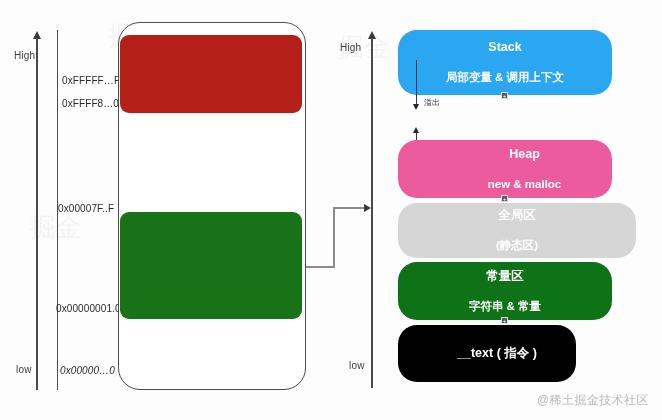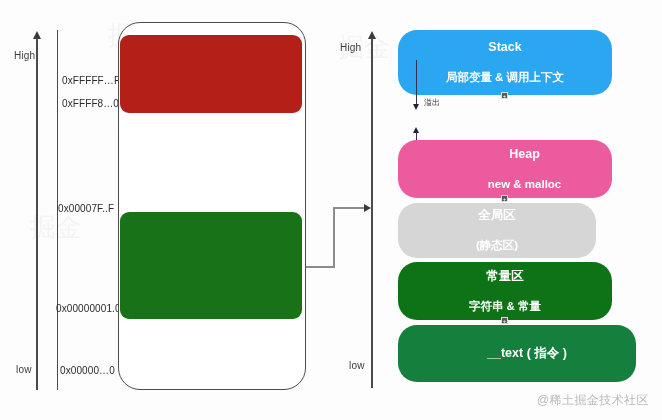--- a/index.html
+++ b/index.html
@@ -177,21 +177,21 @@
 
   <div class="axis-word abs" style="left:14px; top:50px;">High</div>
   <div class="axis-word abs" style="left:16px; top:364px;">low</div>
 
   <div class="ruler-line" style="left:57px; top:30px; height:360px; background:#4a4a4a;"></div>
 
   <div class="addr-label abs" style="left:62px; top:43px;margin-top:32px;">0xFFFFF…F</div>
   <div class="addr-label abs" style="left:62px; top:98px;text-align:center;">0xFFFF8…0</div>
   <div class="addr-label abs" style="left:58px; top:203px;">0x00007F..F</div>
   <div class="addr-label abs" style="left:56px; top:303px;">0x00000001.0</div>
-  <div class="addr-label abs" style="left:60px; top:365px;">0x00000…0</div>
+  <div class="addr-label abs" style="left:60px; top:365px;font-style:italic;">0x00000…0</div>
 
   <div class="phone" style="left:118px; top:22px; width:188px; height:368px;"></div>
 
   <div class="mem-block mem-red" style="left:120px; top:35px;  width:182px; height:78px;"></div>
   <div class="mem-block mem-green" style="left:120px; top:212px; width:182px; height:107px;"></div>
 
   <div class="conn" style="left:306px; top:266px; width:28px; height:1.6px;"></div>
   <div class="conn" style="left:333px; top:207px; width:1.6px; height:61px;"></div>
   <div class="conn" style="left:333px; top:207px; width:33px; height:1.6px;"></div>
   <div class="conn-arrow" style="left:364px; top:204px;"></div>
@@ -212,30 +212,30 @@
   <div class="oflow-text" style="left:400px; top:97px;margin-left:24px;">溢出</div>
   <div class="oflow-up" style="left:413px; top:127px;"></div>
   <div class="oflow-line" style="left:416px; top:132px; height:26px;"></div>
 
   <div class="seg" style="left:398px; top:140px; width:214px; height:58px; background:#ec5b9e;padding-left:39px;">
     <div class="seg-title">Heap</div>
     <div class="seg-sub">new &amp; malloc</div>
   </div>
   <div class="plus-handle" style="left:501px; top:195px;">+</div>
 
-  <div class="seg seg-gray" style="left:398px; top:203px; width:198px; height:55px; background:#d6d6d6;">
+  <div class="seg seg-gray" style="left:398px; top:203px; width:238px; height:55px; background:#d6d6d6;">
     <div class="seg-title">全局区</div>
     <div class="seg-sub">(静态区)</div>
   </div>
 
   <div class="seg" style="left:398px; top:262px; width:214px; height:58px; background:#0d7316;">
     <div class="seg-title">常量区</div>
     <div class="seg-sub">字符串 &amp; 常量</div>
   </div>
   <div class="plus-handle" style="left:501px; top:317px;">+</div>
 
-  <div class="seg" style="left:398px; top:325px; width:238px; height:57px; background:#15803d;padding-left:20px;">
+  <div class="seg" style="left:398px; top:325px; width:178px; height:57px; background:#000000;padding-left:20px;">
     <div class="seg-title">__text ( 指令 )</div>
   </div>
 
   <div class="watermark" style="left:520px; top:392px;">@稀土掘金技术社区</div>
 
 </div>
 
 </body></html>

